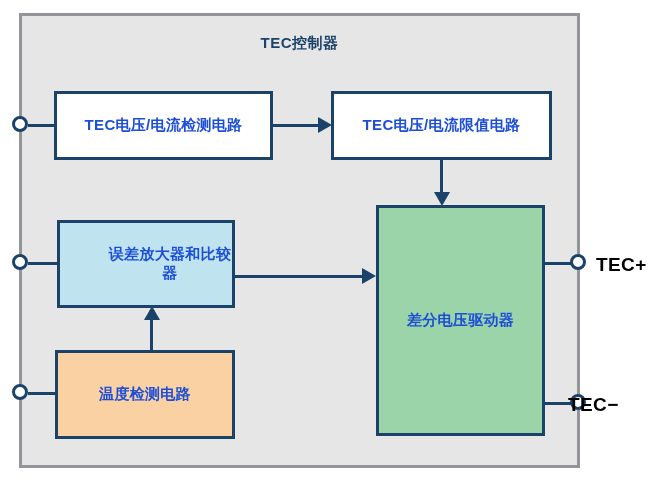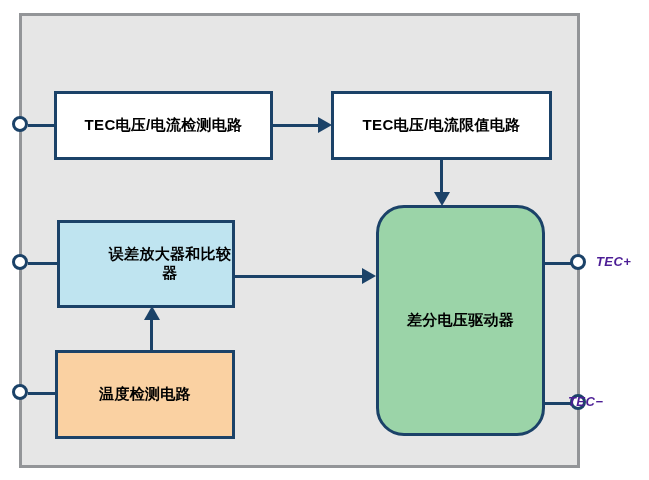--- a/index.html
+++ b/index.html
@@ -41,36 +41,36 @@
 
   
   .block {
     position: absolute;
     border: 3px solid #1b4268;
     box-sizing: border-box;
     display: flex;
     align-items: center;
     justify-content: center;
     text-align: center;
-    color: #000000;
+    color: #1d4ed8;
     font-size: 15px;
     font-weight: bold;
     line-height: 1.25;
     letter-spacing: 0.3px;
   }
   .block-white  { background: #ffffff; }
   .block-blue   { background: #bfe4f0; }
   .block-orange { background: #fad1a2; }
   .block-green  { background: #9bd4a8; }
 
   #block-sense  { left: 54px;  top: 91px;  width: 219px; height: 69px; }
   #block-limit  { left: 331px; top: 91px;  width: 221px; height: 69px; }
   #block-erramp { left: 57px;  top: 220px; width: 178px; height: 88px; padding-left: 48px; }
   #block-temp   { left: 55px;  top: 350px; width: 180px; height: 89px; }
-  #block-driver { left: 376px; top: 205px; width: 169px; height: 231px; border-radius: 28px; }
+  #block-driver { left: 376px; top: 205px; width: 169px; height: 231px; }
 
   
   .wire {
     position: absolute;
     background: #1b4268;
   }
   .wire-h { height: 3px; }
   .wire-v { width: 3px; }
 
   
@@ -101,34 +101,34 @@
     position: absolute;
     width: 16px;
     height: 16px;
     border: 3px solid #1b4268;
     border-radius: 50%;
     background: #ffffff;
     box-sizing: border-box;
   }
   .terminal-label {
     position: absolute;
-    font-size: 13px;
+    font-size: 19px;
     font-weight: bold;
-    color: #4c1d95;
+    color: #000000;
     letter-spacing: 0.4px;
     white-space: nowrap;
-    font-style: italic;
   }
 </style>
 </head>
 <body>
 
 <div id="canvas">
 
   <div class="enclosure"></div>
+  <div class="enclosure-title">TEC控制器</div>
 
   <div class="wire wire-h" style="left:28px; top:124px; width:28px;"></div>
 
   <div class="wire wire-h" style="left:272px; top:124px; width:50px;"></div>
   <div class="arrow-right" style="left:318px; top:117px;"></div>
 
   <div class="wire wire-v" style="left:440px; top:158px; height:36px;"></div>
   <div class="arrow-down" style="left:434px; top:192px;"></div>
 
   <div class="wire wire-h" style="left:28px; top:262px; width:31px;"></div>

